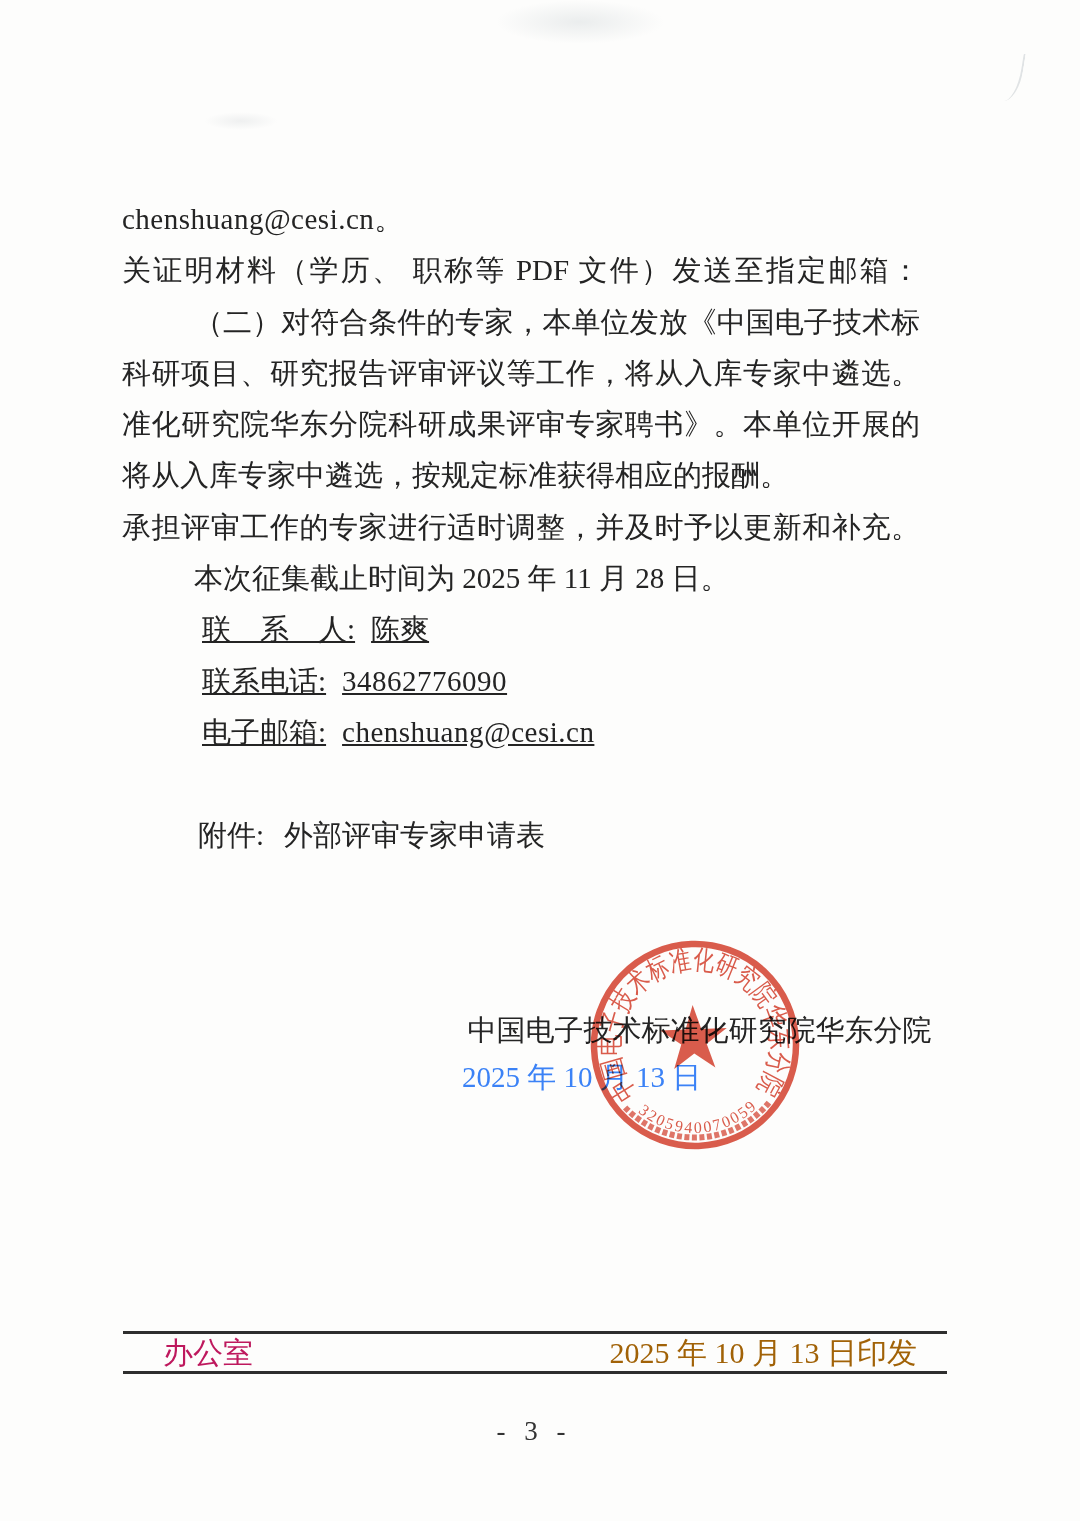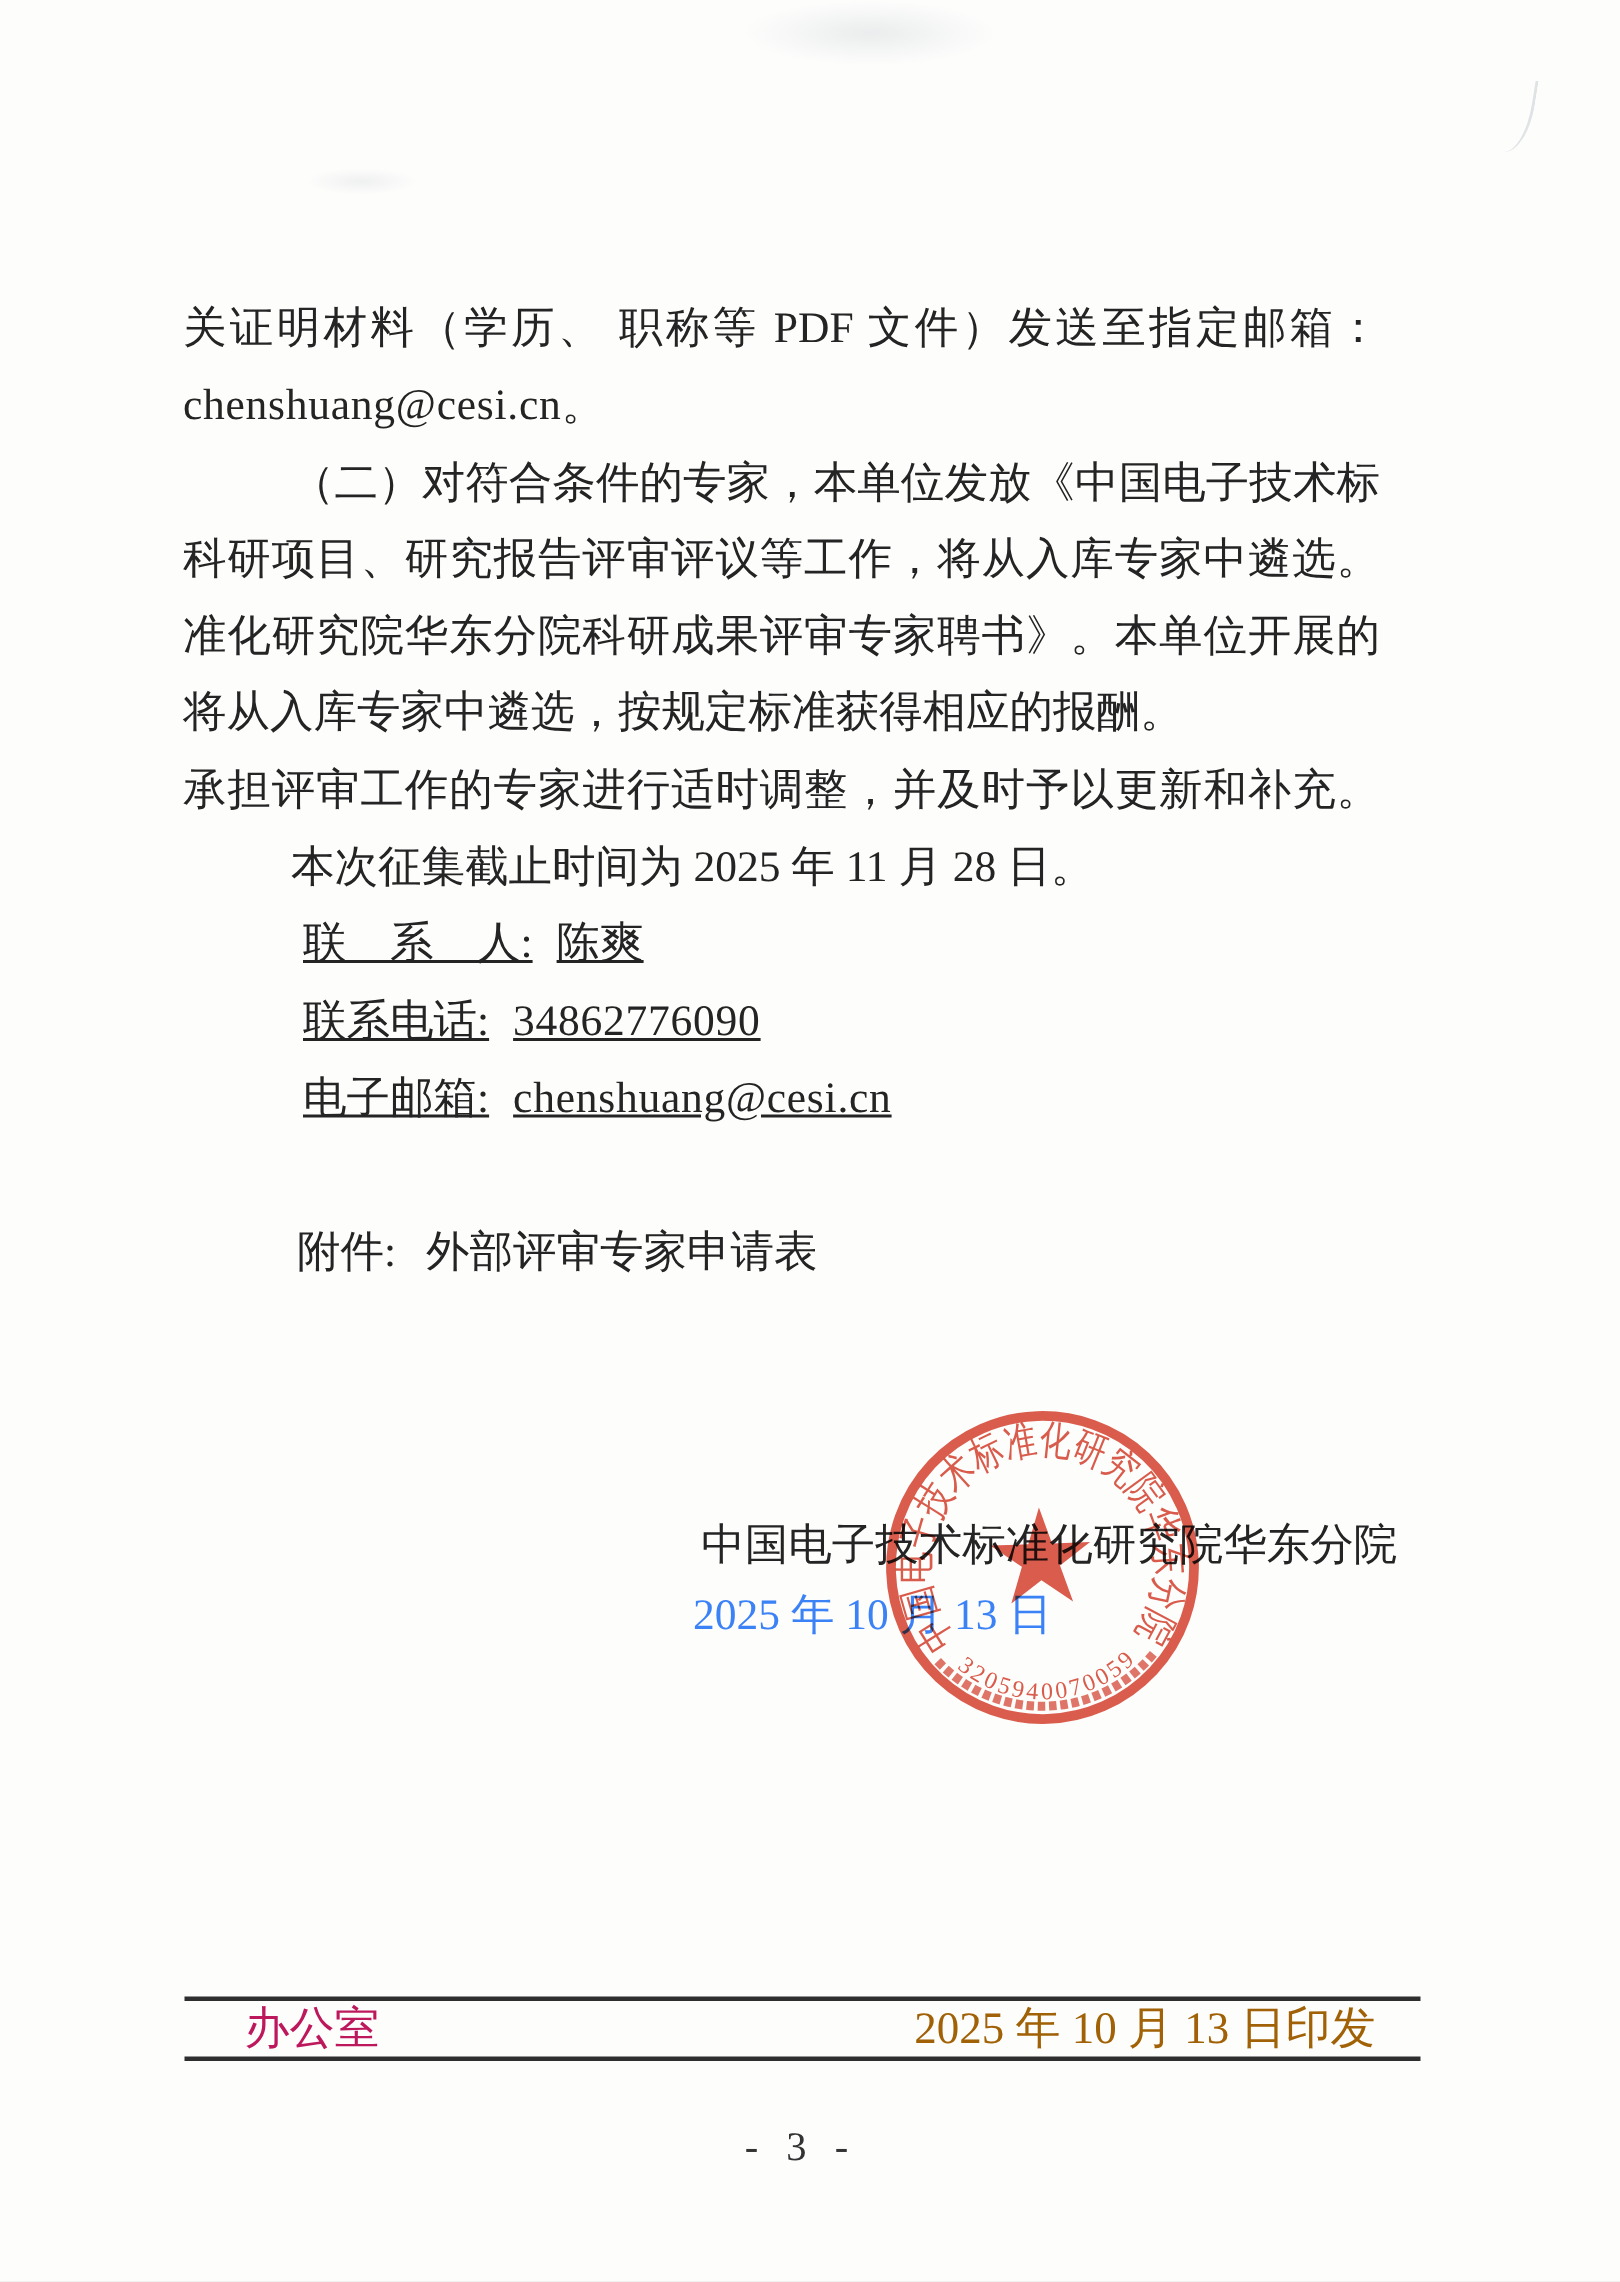--- a/index.html
+++ b/index.html
@@ -70,22 +70,22 @@
 </head>
 <body>
 
 <div class="page">
 
   <div class="artifact-a"></div>
   <div class="artifact-b"></div>
   <div class="artifact-c"></div>
 
   <div class="doc-body">
+    <div class="line latin">chenshuang@cesi.cn。</div>
     <div class="line jl">关证明材料（学历、 职称等 PDF 文件）发送至指定邮箱：</div>
-    <div class="line latin">chenshuang@cesi.cn。</div>
     <div class="line jl indent">（二）对符合条件的专家，本单位发放《中国电子技术标</div>
     <div class="line jl">科研项目、研究报告评审评议等工作，将从入库专家中遴选。</div>
     <div class="line jl">准化研究院华东分院科研成果评审专家聘书》。本单位开展的</div>
     <div class="line">将从入库专家中遴选，按规定标准获得相应的报酬。</div>
     <div class="line jl">承担评审工作的专家进行适时调整，并及时予以更新和补充。</div>
     <div class="line indent">本次征集截止时间为 2025 年 11 月 28 日。</div>
 
     <div class="line contact">
       <span class="label">联　系　人:</span><span class="value">陈爽</span>
     </div>

